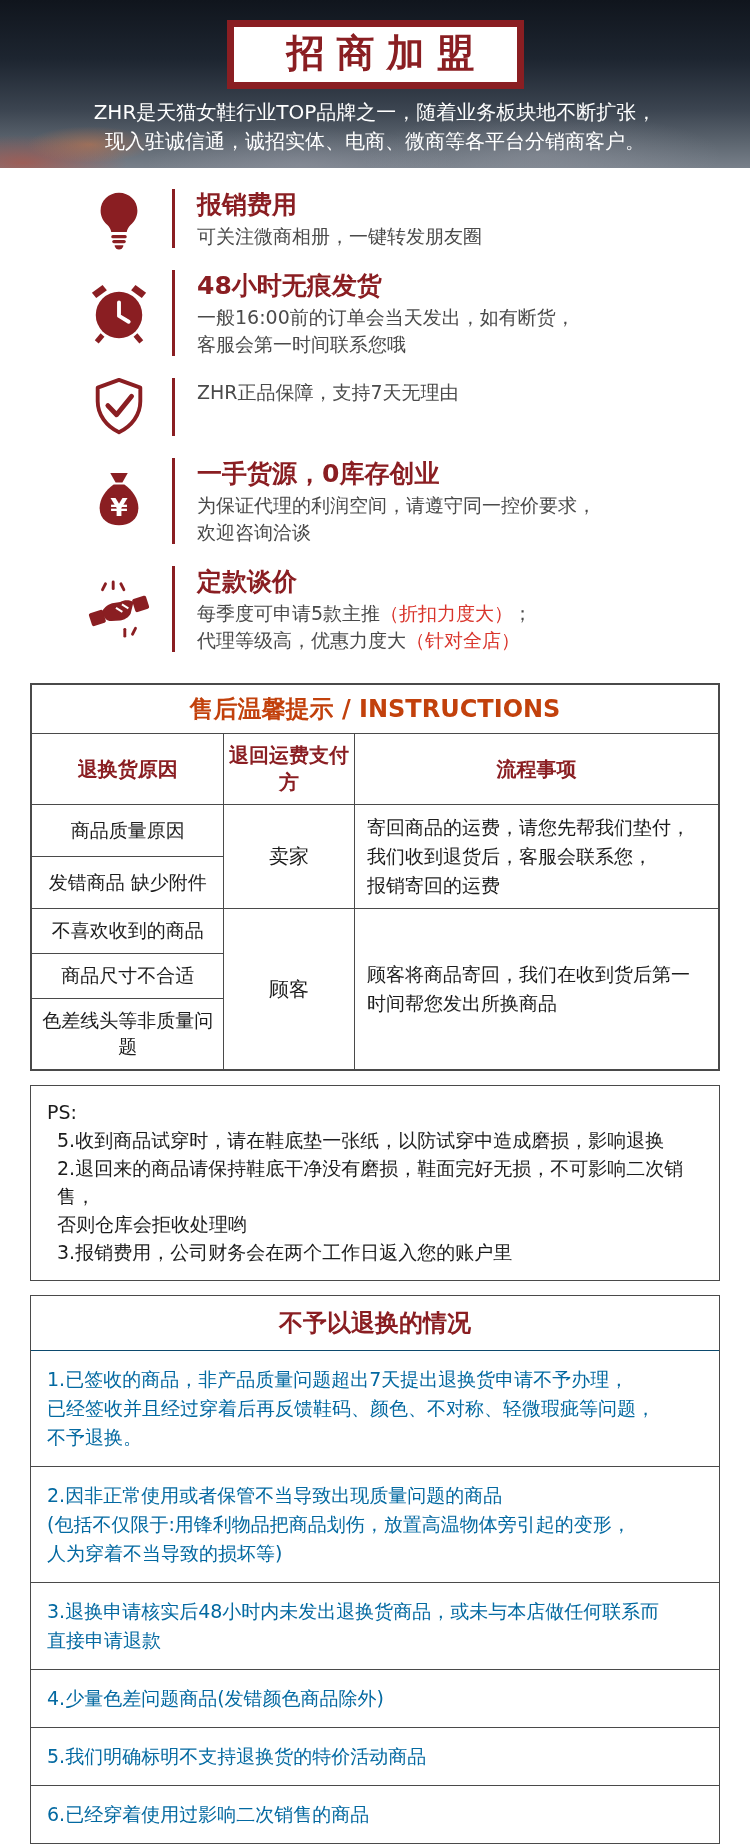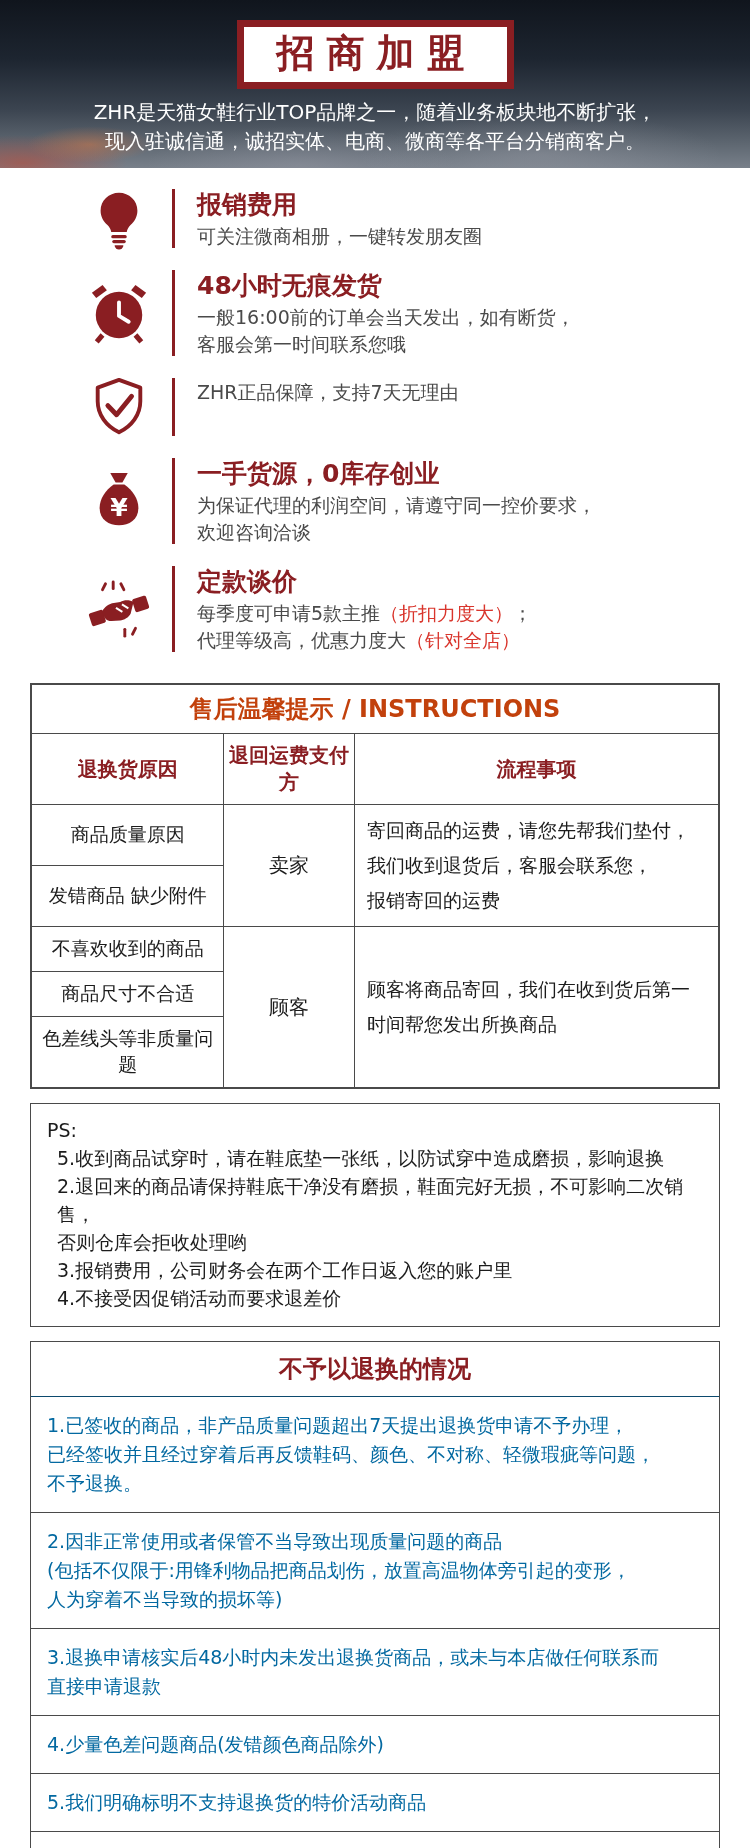--- a/index.html
+++ b/index.html
@@ -22,21 +22,21 @@
       radial-gradient(260px 60px at 72% 92%, rgba(185,185,195,.25), transparent 70%),
       radial-gradient(220px 55px at 40% 98%, rgba(165,165,178,.30), transparent 70%),
       linear-gradient(180deg,#10151d 0%,#1d2530 35%,#3b4450 65%,#5d6670 85%,#78808a 100%);
   }
   .title-frame {
     display:inline-block;
     margin-top:20px;
     background:#8a1e22;
     padding:7px;
   }
-  .title-inner { background:#ffffff; padding:1px 30px 4px 21px; }
+  .title-inner { background:#ffffff; padding:1px 30px 4px 41px; }
   .page-title {
     color:#8a1e22;
     font-size:38px;
     font-weight:bold;
     line-height:50px;
     letter-spacing:12px;
     padding-left:12px; 
   }
   .banner-sub {
     margin-top:9px;
@@ -66,21 +66,21 @@
     text-align:center; color:#c2410c; font-weight:bold;
     font-size:24px; padding:8px 4px;
   }
   .aftersale th {
     color:#8a1e22; font-weight:bold; font-size:20px;
     text-align:center; padding:8px 4px;
   }
   .aftersale td.c { text-align:center; font-size:19px; padding:9px 6px; color:#1c1c1c; }
   .aftersale td.payer { font-size:20px; }
   .aftersale td.proc {
-    text-align:left; font-size:19px; line-height:35px;
+    text-align:left; font-size:19px; line-height:29px;
     padding:8px 12px; white-space:pre-line; color:#1c1c1c;
   }
   .col-reason { width:28%; }
   .col-payer { width:19%; }
   .col-proc { width:53%; }
 
   
   .ps-box { padding:12px 16px 14px 16px; font-size:19px; line-height:28px; color:#1c1c1c; }
   .ps-label { }
   .ps-item { margin-left:10px; white-space:pre-line; }
@@ -252,21 +252,20 @@
     </tbody>
       </table>
   </section>
 
   <section class="box ps-box">
     <div class="ps-label">PS:</div>
     <div class="ps-item">5.收到商品试穿时，请在鞋底垫一张纸，以防试穿中造成磨损，影响退换</div>
     <div class="ps-item">2.退回来的商品请保持鞋底干净没有磨损，鞋面完好无损，不可影响二次销售，
 否则仓库会拒收处理哟</div>
     <div class="ps-item">3.报销费用，公司财务会在两个工作日返入您的账户里</div>
-    <div class="ps-item">4.不接受因促销活动而要求退差价</div>
   </section>
 
   <section class="box nr-box">
     <div class="nr-title">不予以退换的情况</div>
     <div class="nr-item">1.已签收的商品，非产品质量问题超出7天提出退换货申请不予办理，
 已经签收并且经过穿着后再反馈鞋码、颜色、不对称、轻微瑕疵等问题，
 不予退换。</div>
     <div class="nr-item">2.因非正常使用或者保管不当导致出现质量问题的商品
 (包括不仅限于:用锋利物品把商品划伤，放置高温物体旁引起的变形，
 人为穿着不当导致的损坏等)</div>

